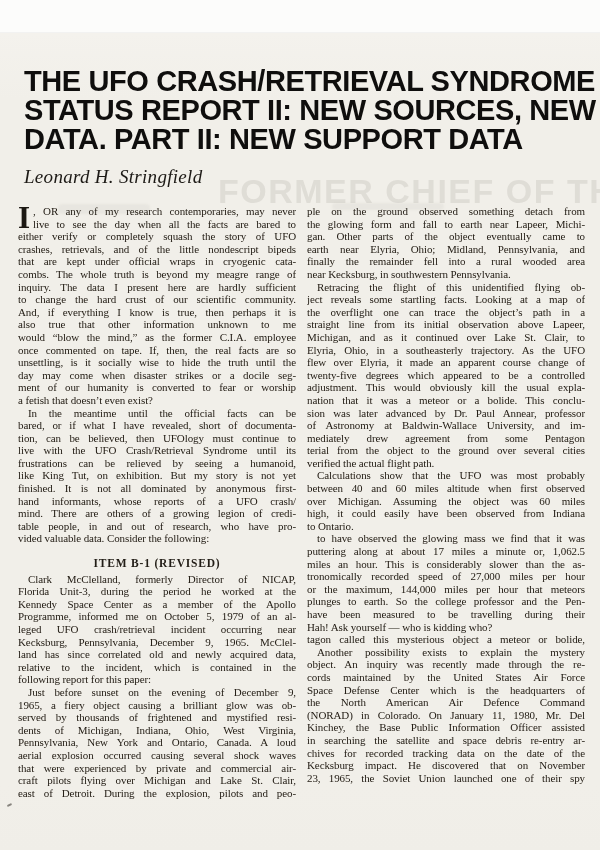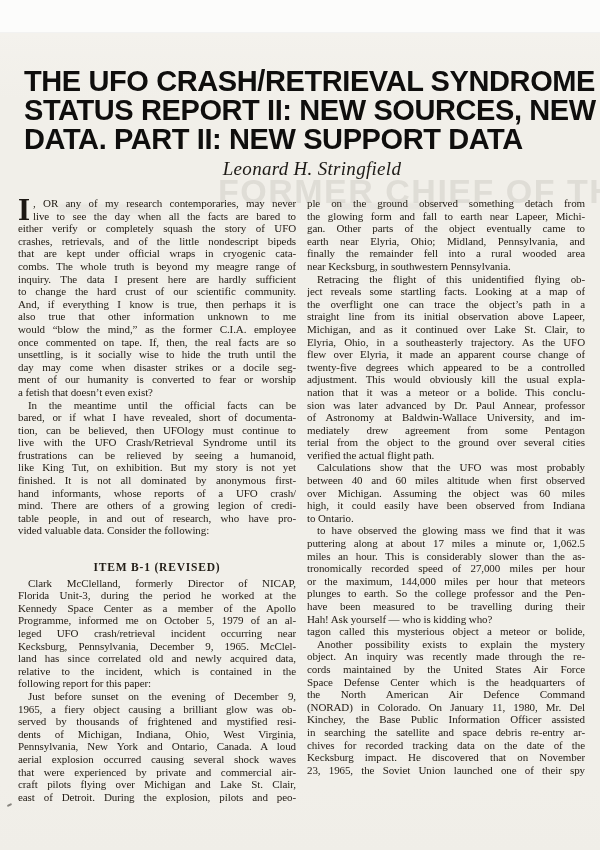--- a/index.html
+++ b/index.html
@@ -24,28 +24,27 @@
     font-family: "Liberation Sans", sans-serif;
     font-weight: 700;
     font-size: 29px;
     line-height: 29px;
     letter-spacing: -0.4px;
     color: #0f0e0d;
   }
   .title .t-line { white-space: nowrap; }
 
   .author {
-    margin: 4px 0 0 24px;
+    margin: 12px 0 0 24px;
     font-family: "Liberation Serif", serif;
     font-style: italic;
     font-size: 19px;
     line-height: 22px;
     letter-spacing: 0.3px;
     color: #1d1a16;
-    text-align: center;
   }
 
   .ghost-line {
     position: absolute;
     top: 139px; left: 218px;
     font-family: "Liberation Sans", sans-serif;
     font-weight: 700;
     font-size: 34px;
     letter-spacing: 1.5px;
     white-space: nowrap;
@@ -89,21 +88,21 @@
     line-height: 24px;
     margin: 1px 3px 0 0;
     color: #1c1813;
   }
   .item-heading {
     text-align: center;
     font-weight: 700;
     font-size: 11.5px;
     line-height: 12.6px;
     letter-spacing: 0.8px;
-    margin: 24px 0 3px 0;
+    margin: 12px 0 3px 0;
     color: #221d16;
   }
   .scan-artifact {
     position: absolute;
     left: 7px; top: 771px;
     width: 5px; height: 2px;
     background: rgba(50, 46, 40, 0.55);
     transform: rotate(-28deg);
     border-radius: 1px;
   }

